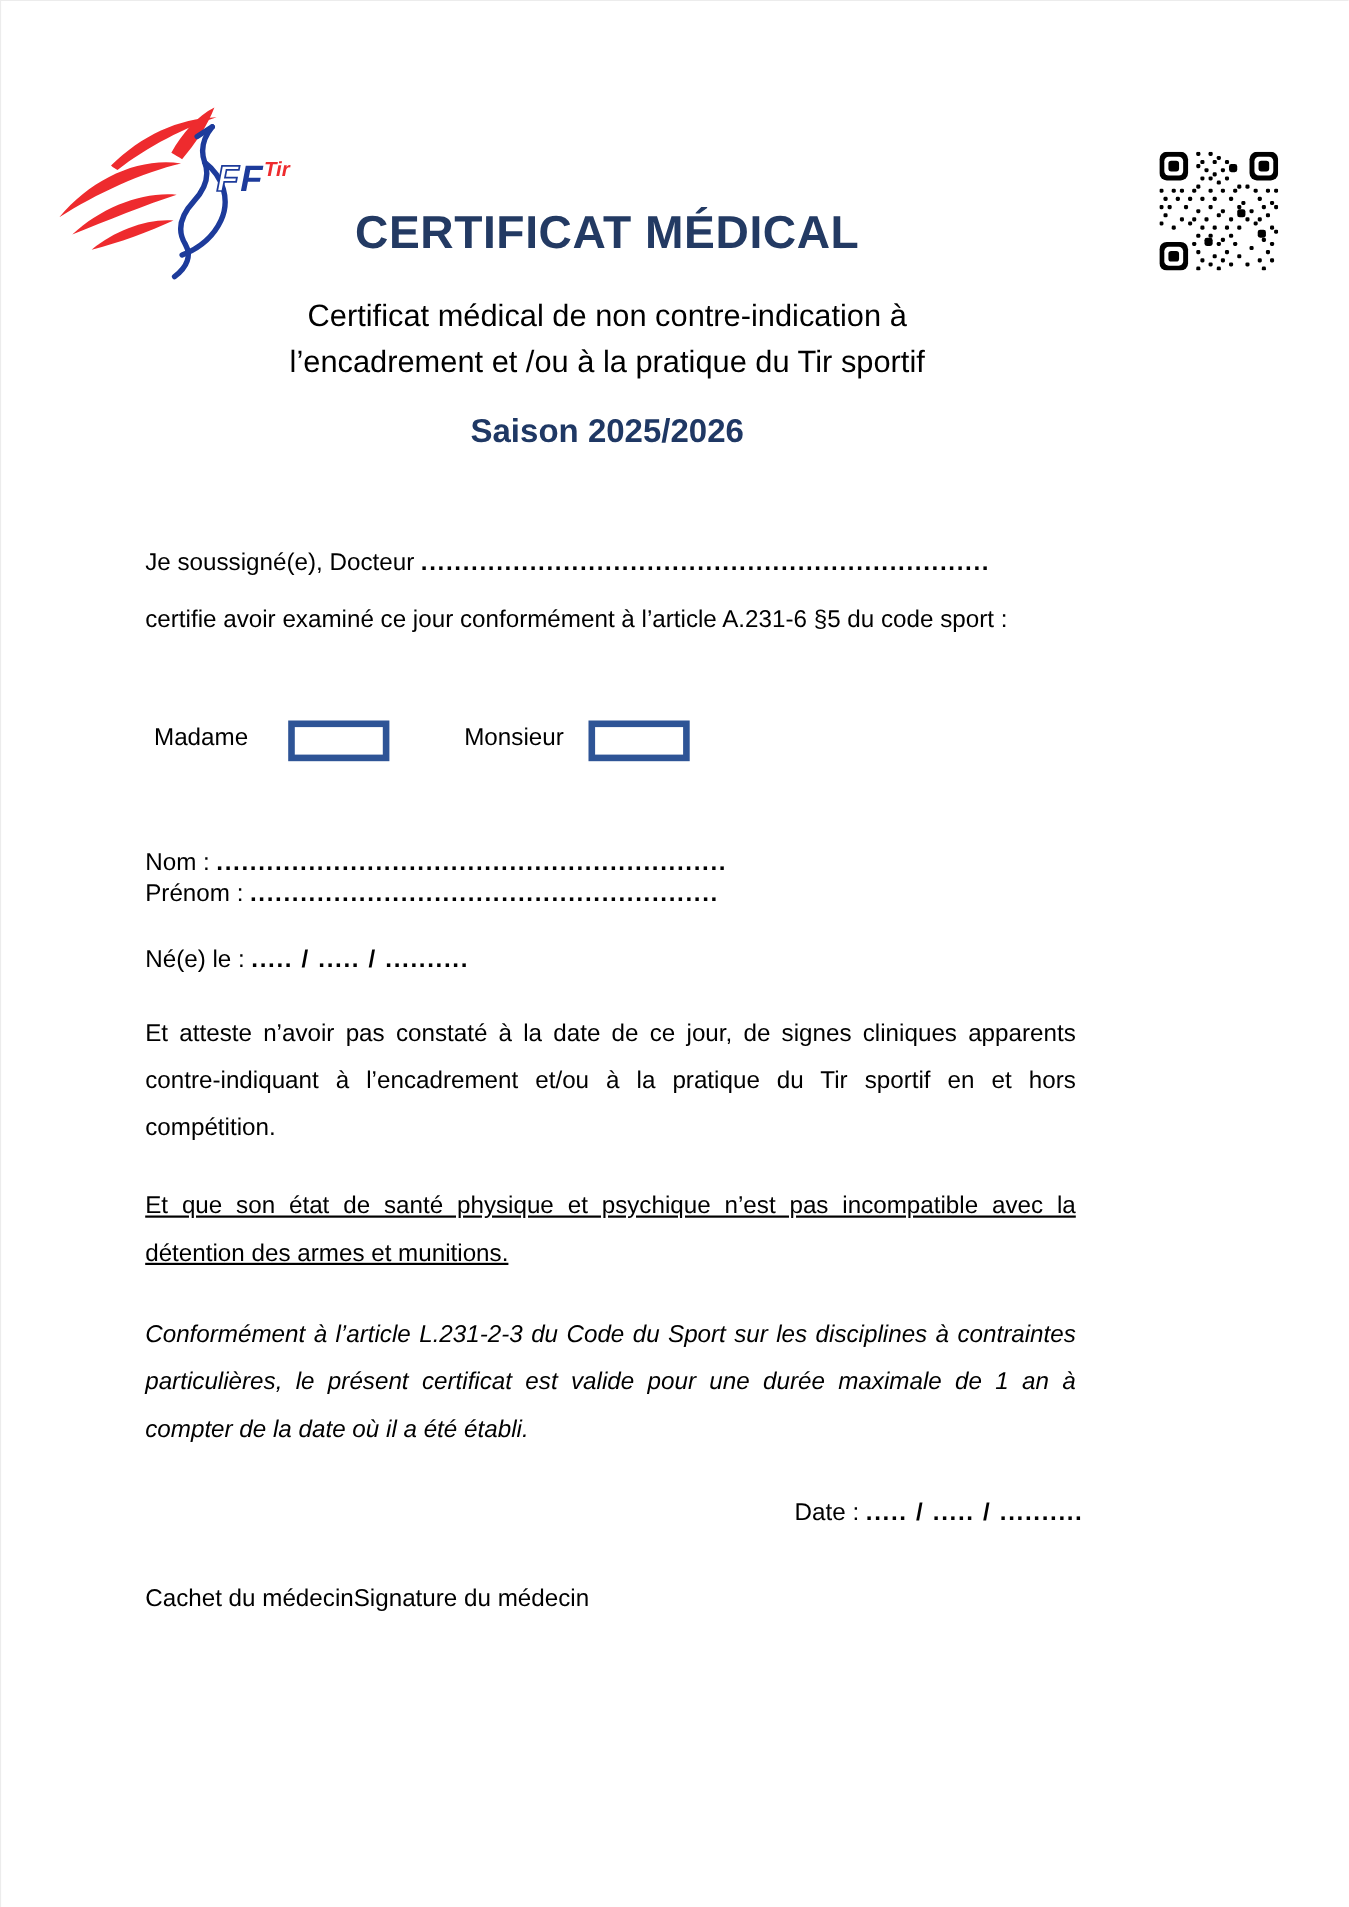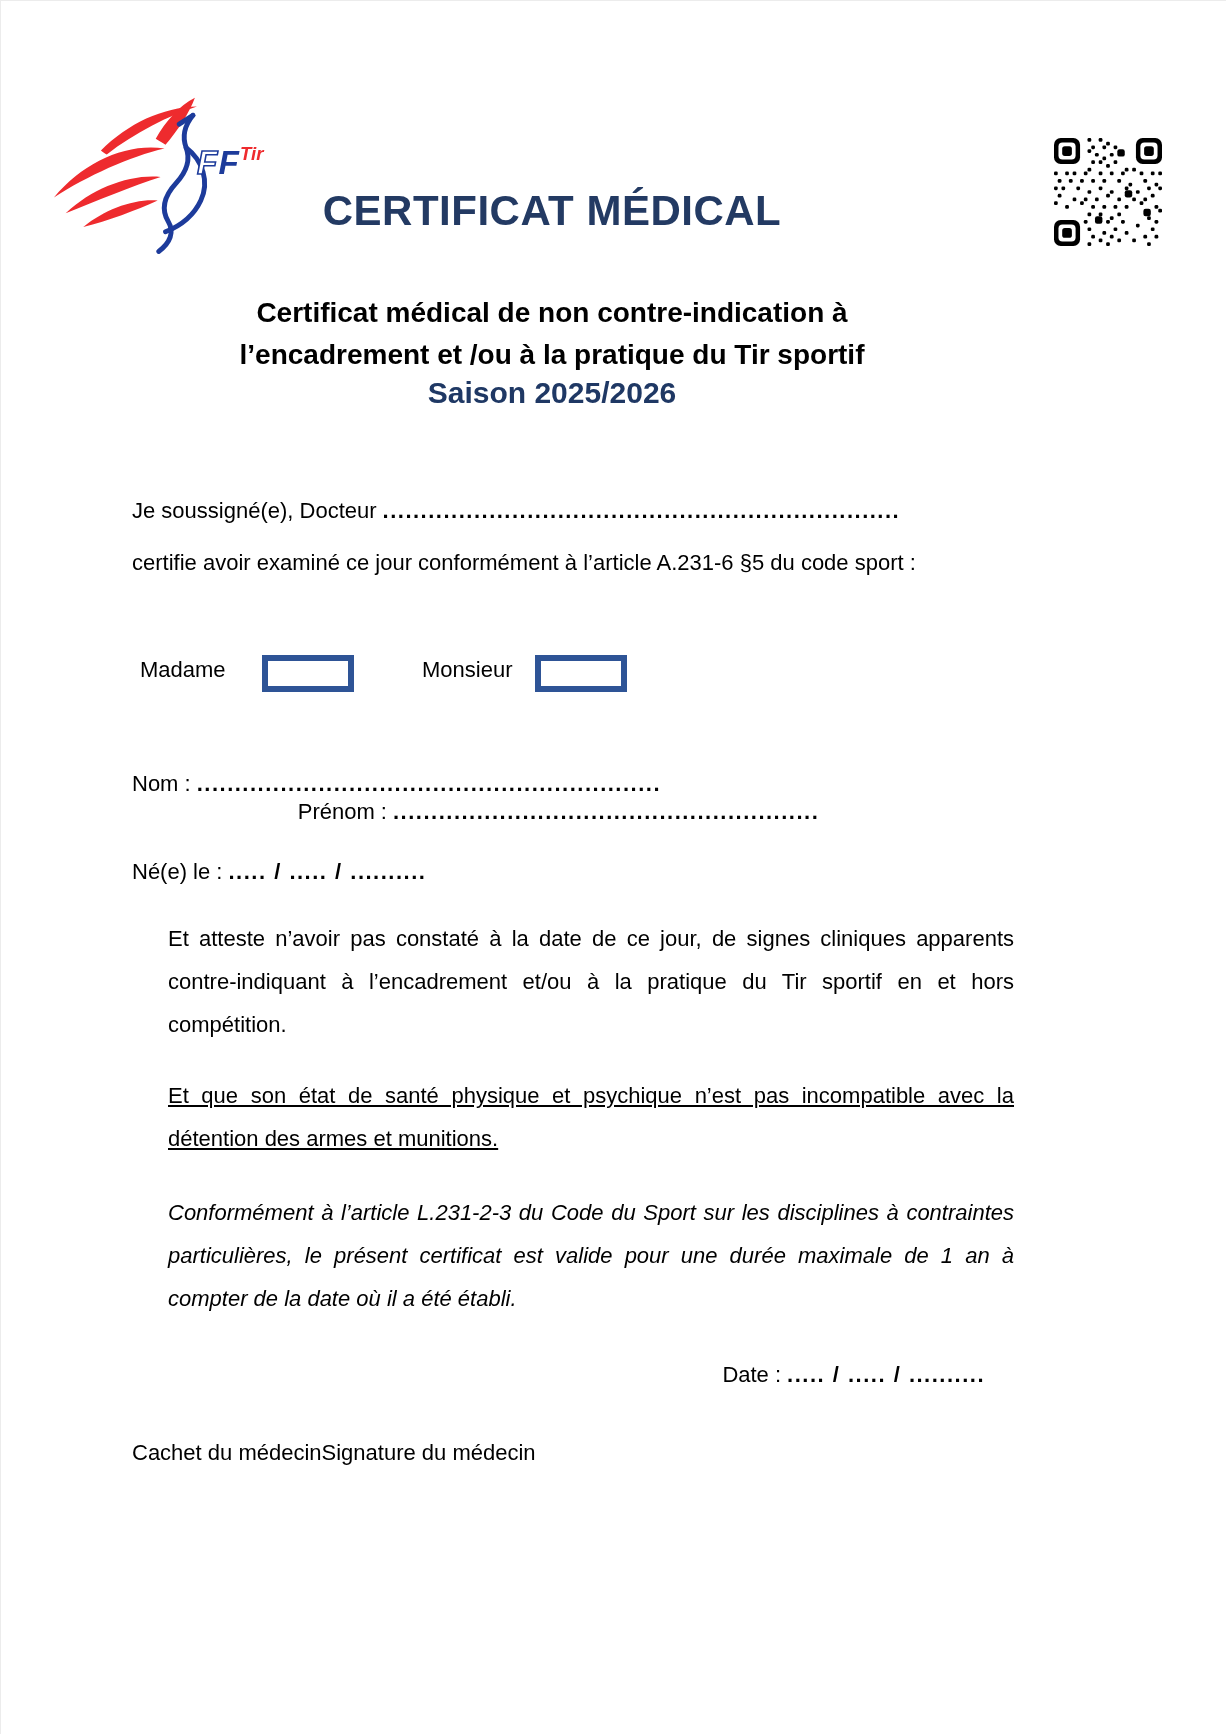--- a/index.html
+++ b/index.html
@@ -16,36 +16,36 @@
   .logo { position:absolute; left:50px; top:92px; width:235px; height:170px; }
   .qr   { position:absolute; left:1054px; top:138px; width:108px; height:108px; }
 
   .title {
     position:absolute; left:0; top:188px; width:1104px; margin:0;
     text-align:center; font-size:42px; line-height:46px; font-weight:bold;
     color:#233A63; letter-spacing:0.5px;
   }
   .subtitle {
     position:absolute; left:0; top:266px; width:1104px;
-    text-align:center; font-size:28px; line-height:42px; font-weight:bold; color:#000;margin-top:26px;
+    text-align:center; font-size:28px; line-height:42px; font-weight:normal; color:#000;
   }
   .season {
     position:absolute; left:0; top:373px; width:1104px;
     text-align:center; font-size:30px; line-height:40px; font-weight:bold; color:#1F3864;
   }
 
   .line {
     position:absolute; left:132px; width:853px;
     font-size:22px; line-height:34px; white-space:nowrap; overflow:hidden;
   }
   .dots { font-weight:bold; letter-spacing:1.5px; margin-left:6px; }
 
   .para {
     position:absolute; left:132px; width:846px;
-    font-size:22px; line-height:43px; text-align:justify;margin-left:36px;
+    font-size:22px; line-height:43px; text-align:justify;
   }
 
   .civ-label { position:absolute; font-size:22px; line-height:34px; }
   .checkbox {
     position:absolute; width:92px; height:37px; box-sizing:border-box;
     border:6px solid #2E5496; background:#fff;
   }
 
   .date-line { text-align:right; }
   .footer-row {
@@ -203,21 +203,21 @@
   <div class="line" style="top:546px;">certifie avoir examiné ce jour conformément à l’article A.231-6 §5 du code sport :</div>
 
   <span class="civ-label" style="left:140px; top:653px;">Madame</span>
   <span class="checkbox" style="left:262px; top:655px;"></span>
   <span class="civ-label" style="left:422px; top:653px;">Monsieur</span>
   <span class="checkbox" style="left:535px; top:655px;"></span>
 
   <div class="line" style="top:767px;">
     <span>Nom :</span><span class="dots">.............................................................</span>
   </div>
-  <div class="line" style="top:795px;text-align:center;">
+  <div class="line" style="top:795px;">
     <span>Prénom :</span><span class="dots">........................................................</span>
   </div>
   <div class="line" style="top:855px;">
     <span>Né(e) le :</span><span class="dots">..... / ..... / ..........</span>
   </div>
 
   <div class="para" style="top:917px;">Et atteste n’avoir pas constaté à la date de ce jour, de signes cliniques apparents contre-indiquant à l’encadrement et/ou à la pratique du Tir sportif en et hors compétition.</div>
   <div class="para" style="top:1074px;text-decoration:underline;">Et que son état de santé physique et psychique n’est pas incompatible avec la détention des armes et munitions.</div>
   <div class="para" style="top:1191px;font-style:italic;">Conformément à l’article L.231-2-3 du Code du Sport sur les disciplines à contraintes particulières, le présent certificat est valide pour une durée maximale de 1 an à compter de la date où il a été établi.</div>
 

